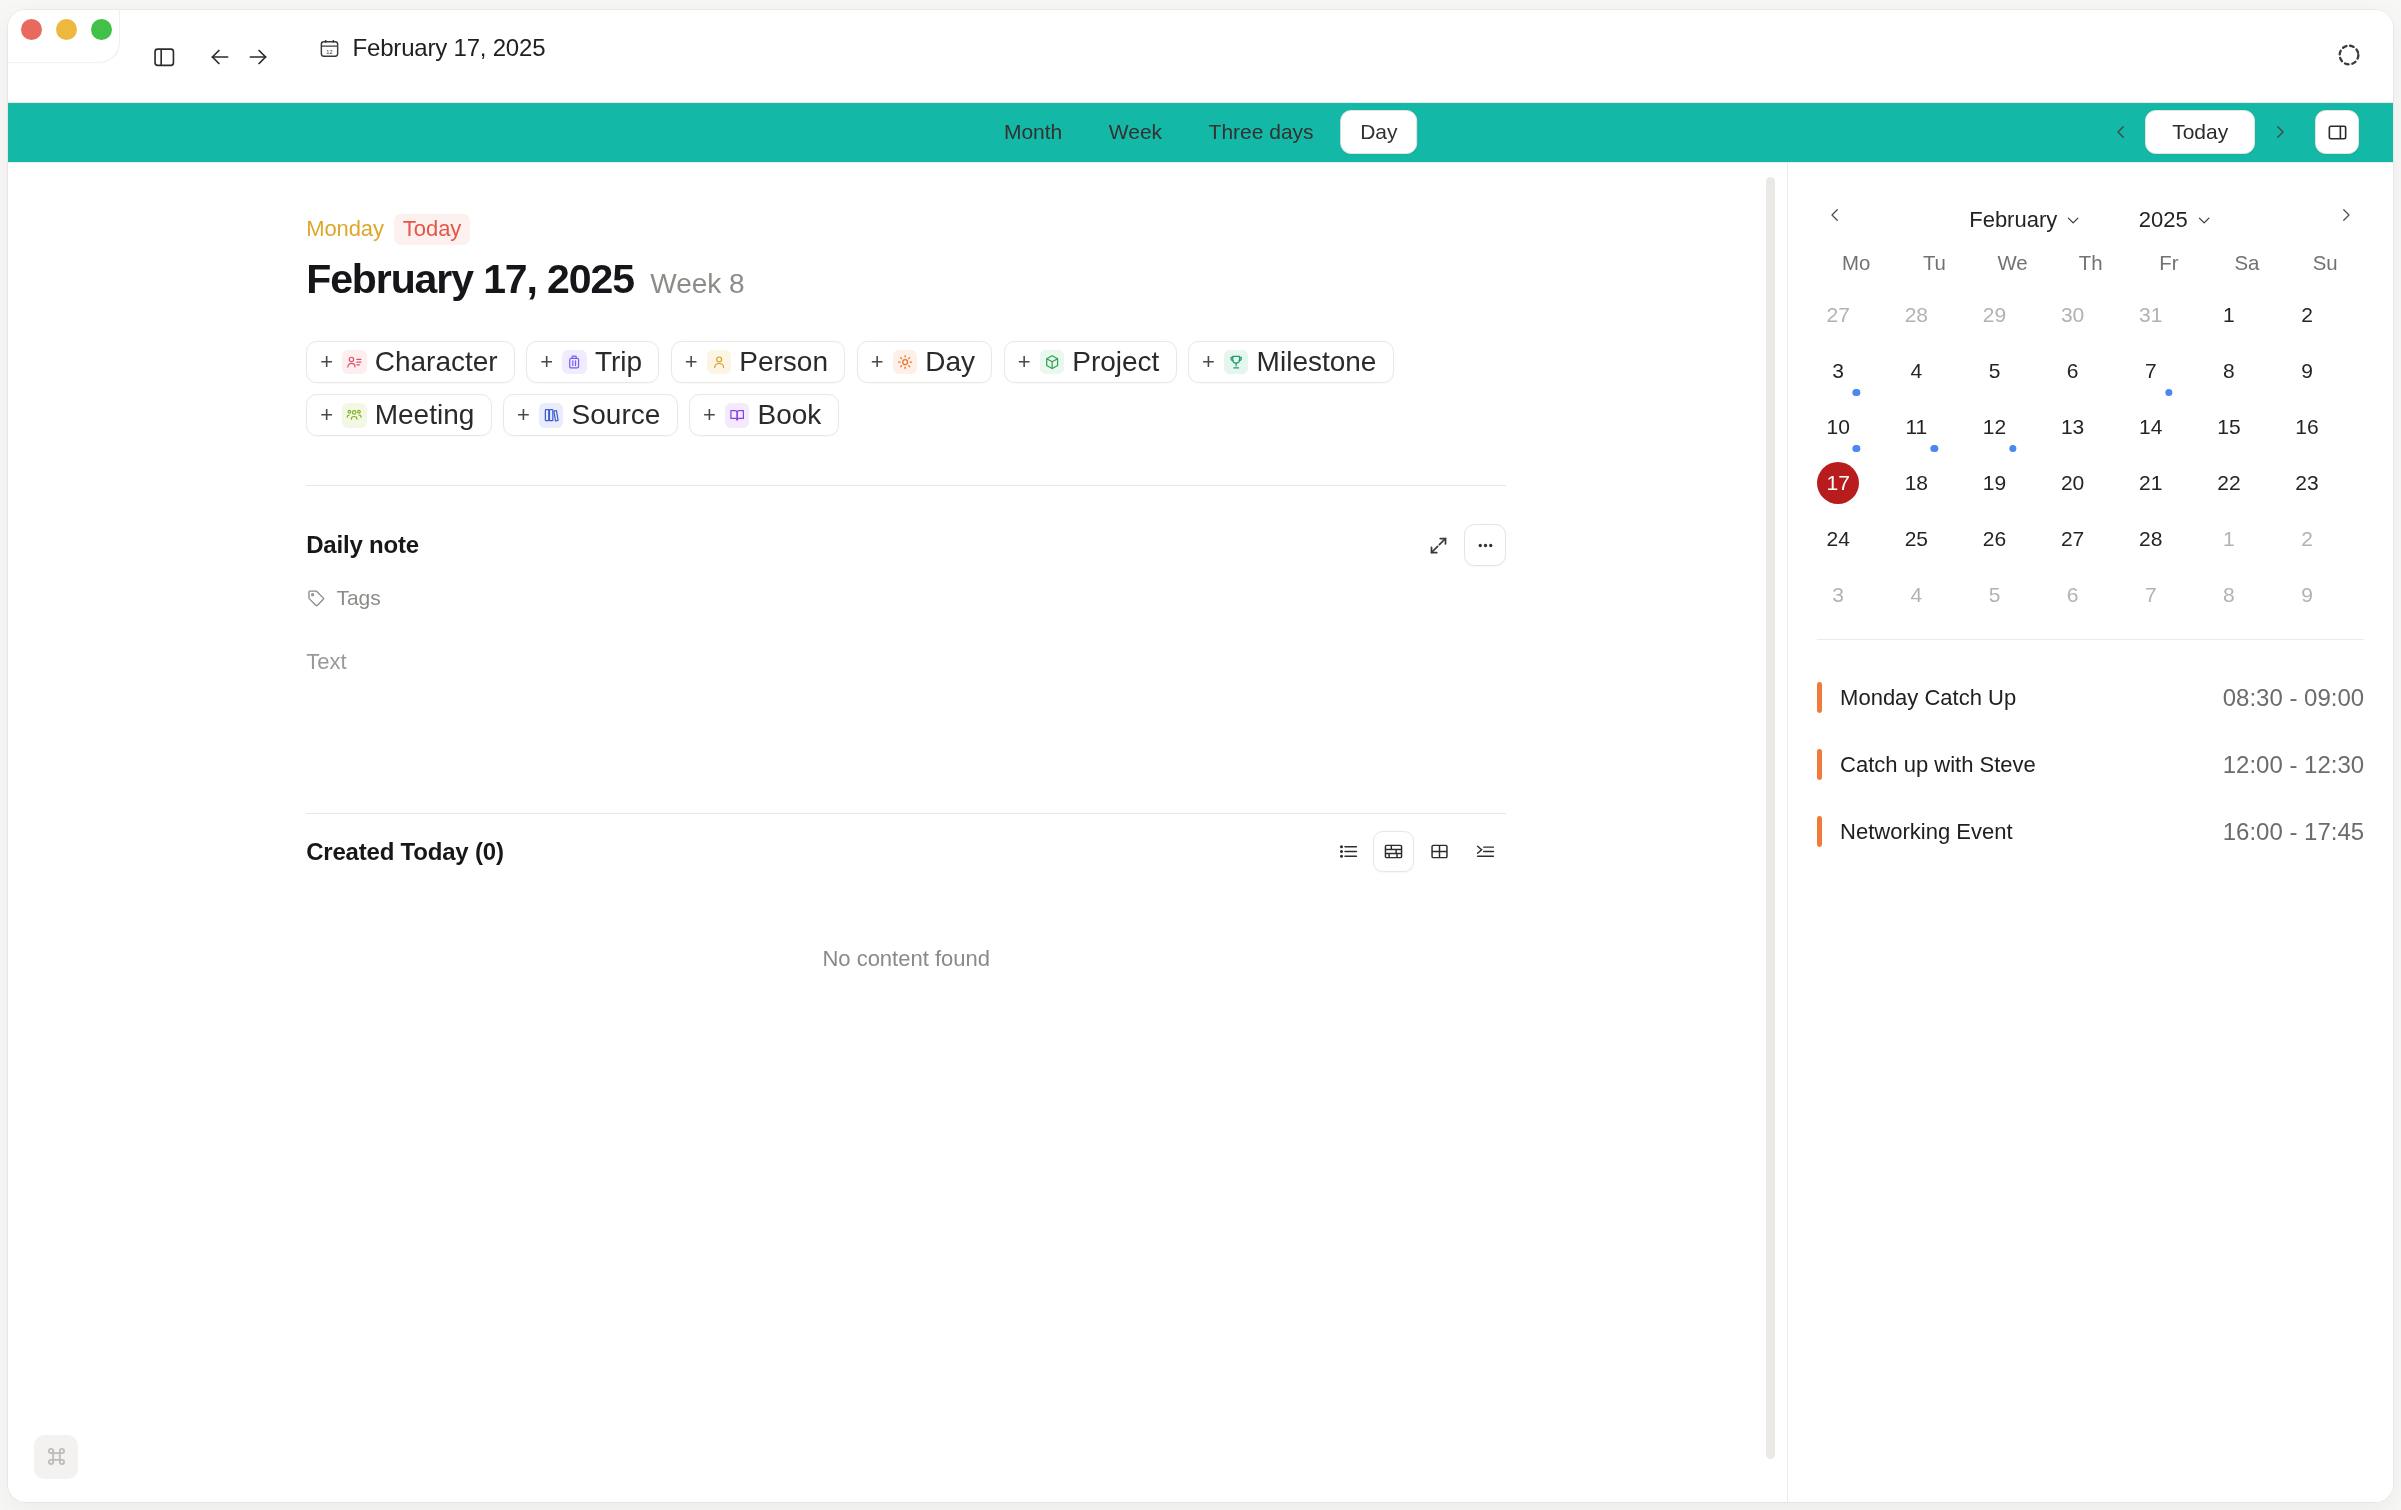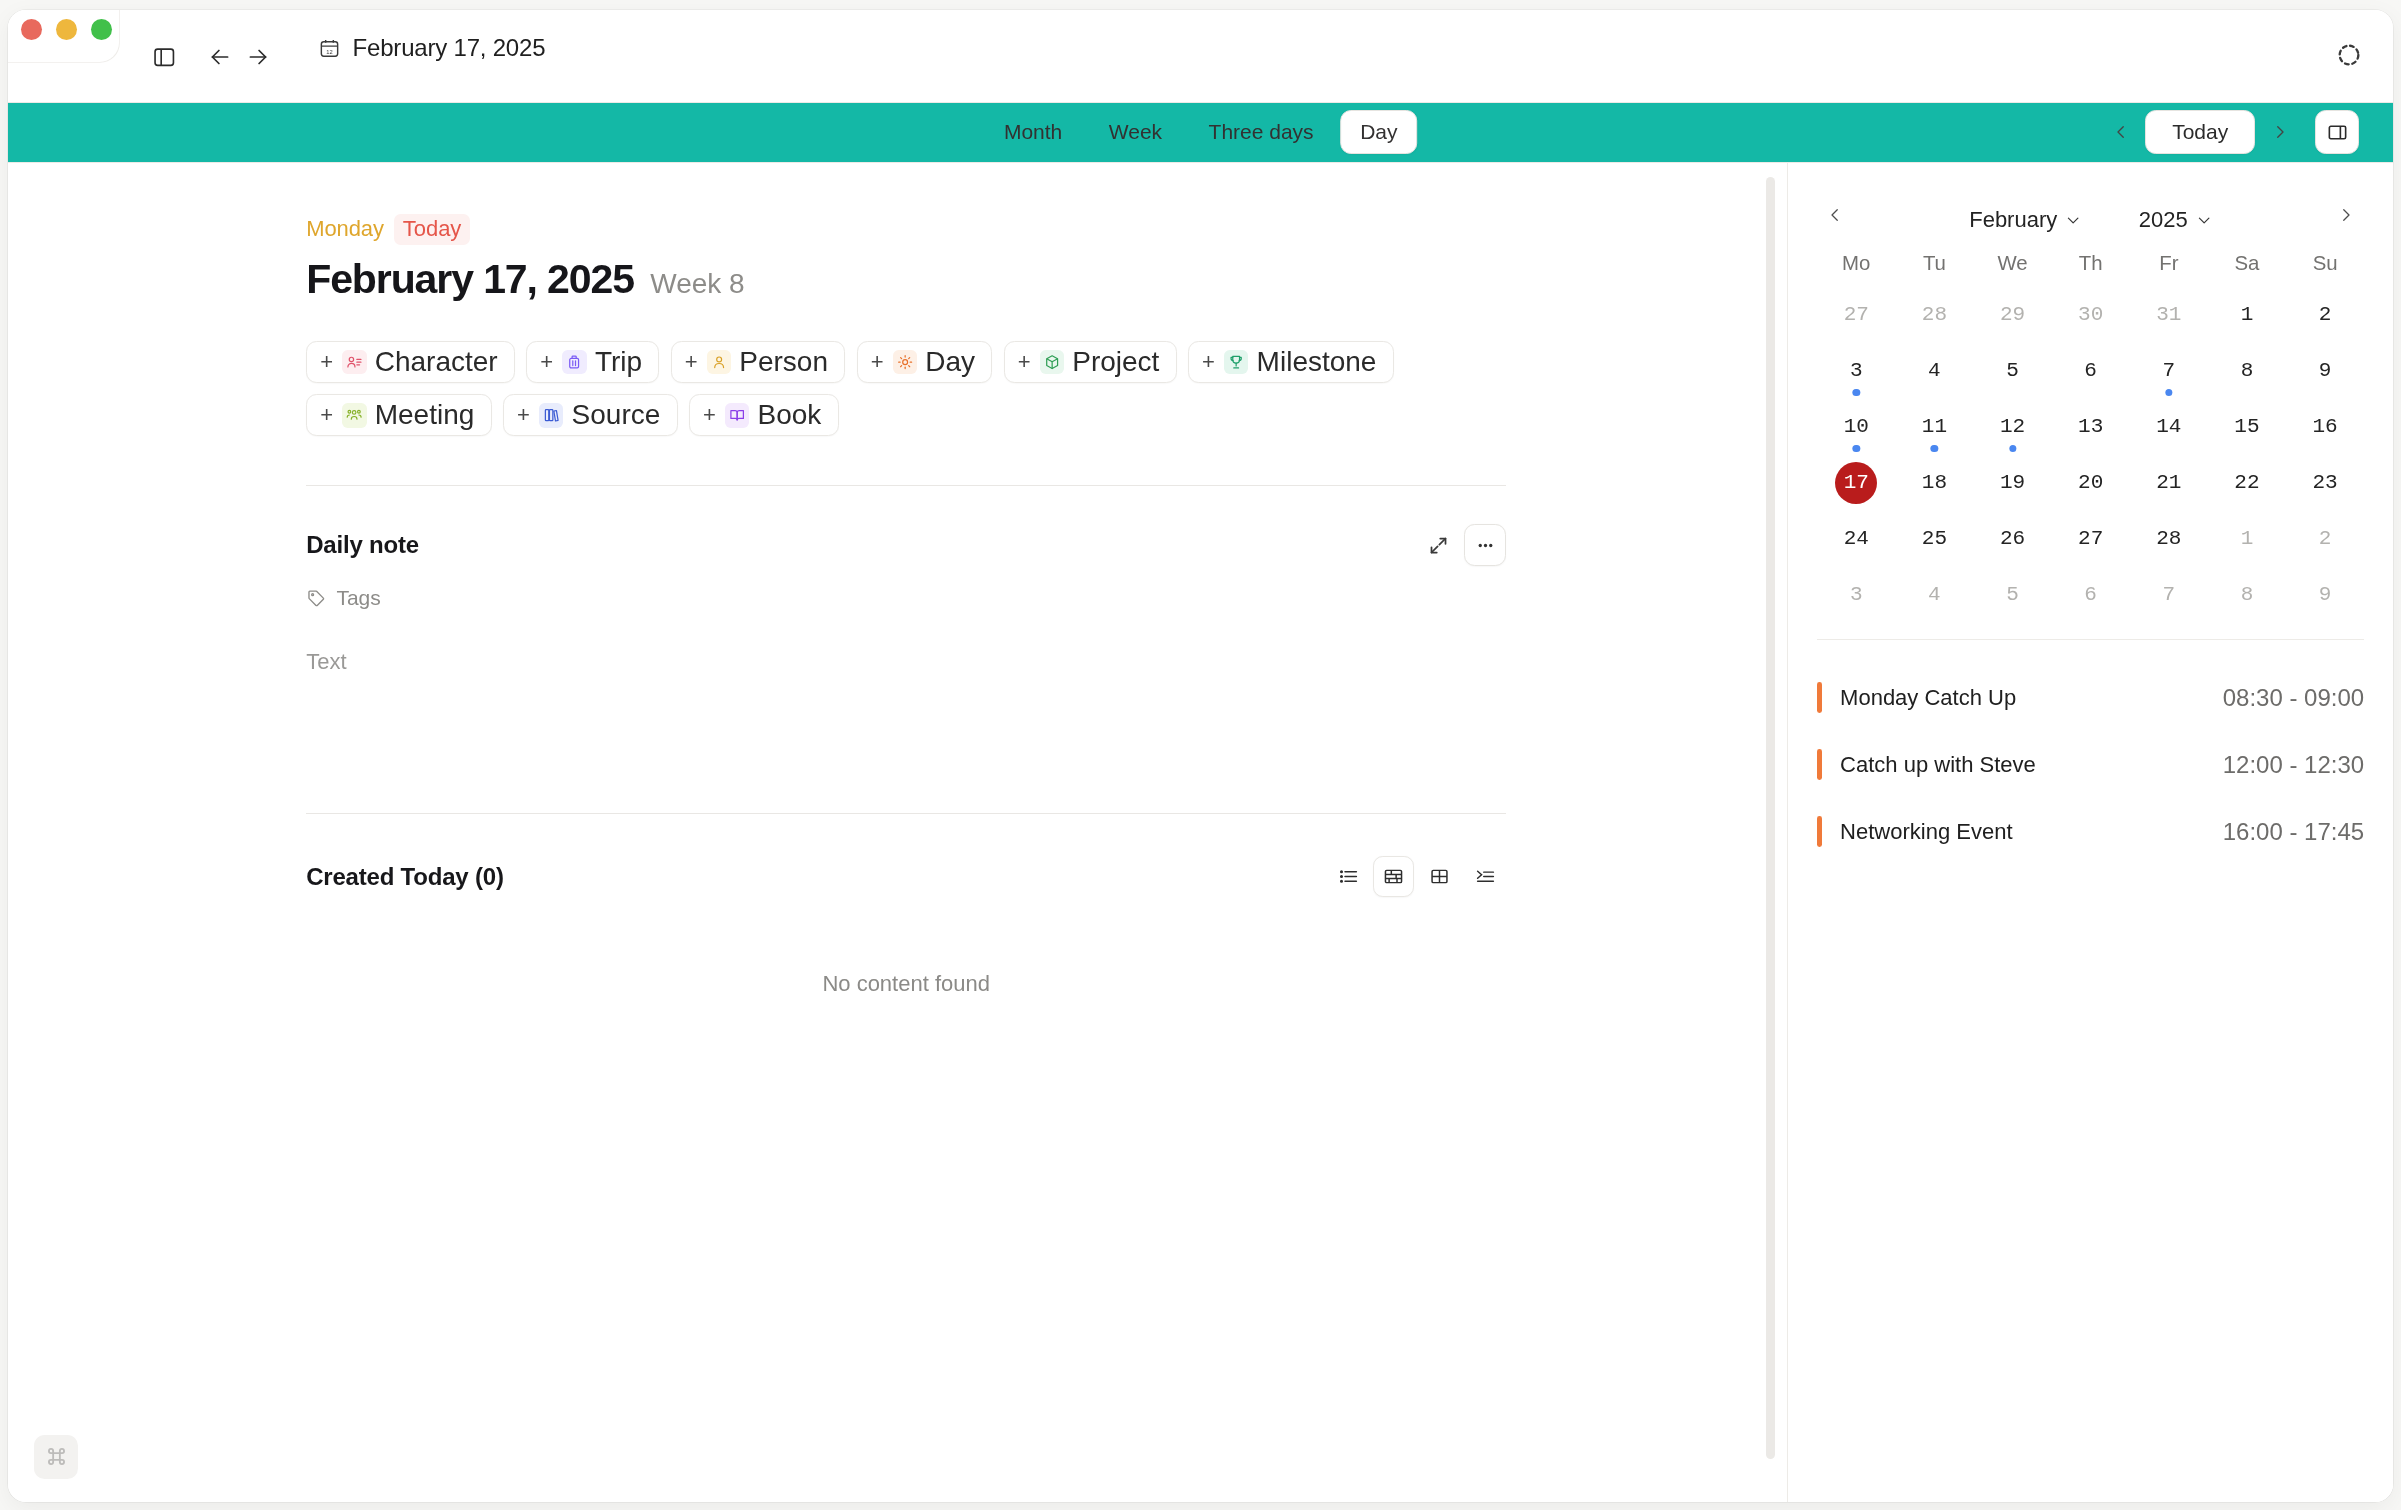--- a/index.html
+++ b/index.html
@@ -298,21 +298,21 @@
   }
   .note-text {
     margin-top: 39px;
     font-size: 22px;
     color: #9a9997;
   }
   .note-body-space { height: 87px; }
 
   
   .ct-head {
-    margin-top: 41px;
+    margin-top: 16px;
     display: flex; align-items: center;
     height: 44px;
   }
   .ct-title {
     font-size: 24px;
     font-weight: bold;
     color: #17171a;
     letter-spacing: -0.2px;
   }
   .ct-views {
@@ -372,21 +372,21 @@
   }
   .cal-dow {
     text-align: center;
     font-size: 20.4px;
     color: #737270;
     padding-bottom: 11.4px;
   }
   .cal-cell {
     position: relative;
     height: 56px;
-    display: flex; align-items: center; justify-content: center; font-family: Liberation Mono, monospace;
+    display: flex; align-items: center; justify-content: flex-start;
   }
   .cal-num {
     width: 42px; height: 42px;
     display: flex; align-items: center; justify-content: center;
     font-size: 21px;
     color: #242424;
     border-radius: 50%;
   }
   .cal-num.muted { color: #b3b2af; }
   .cal-num.today {

